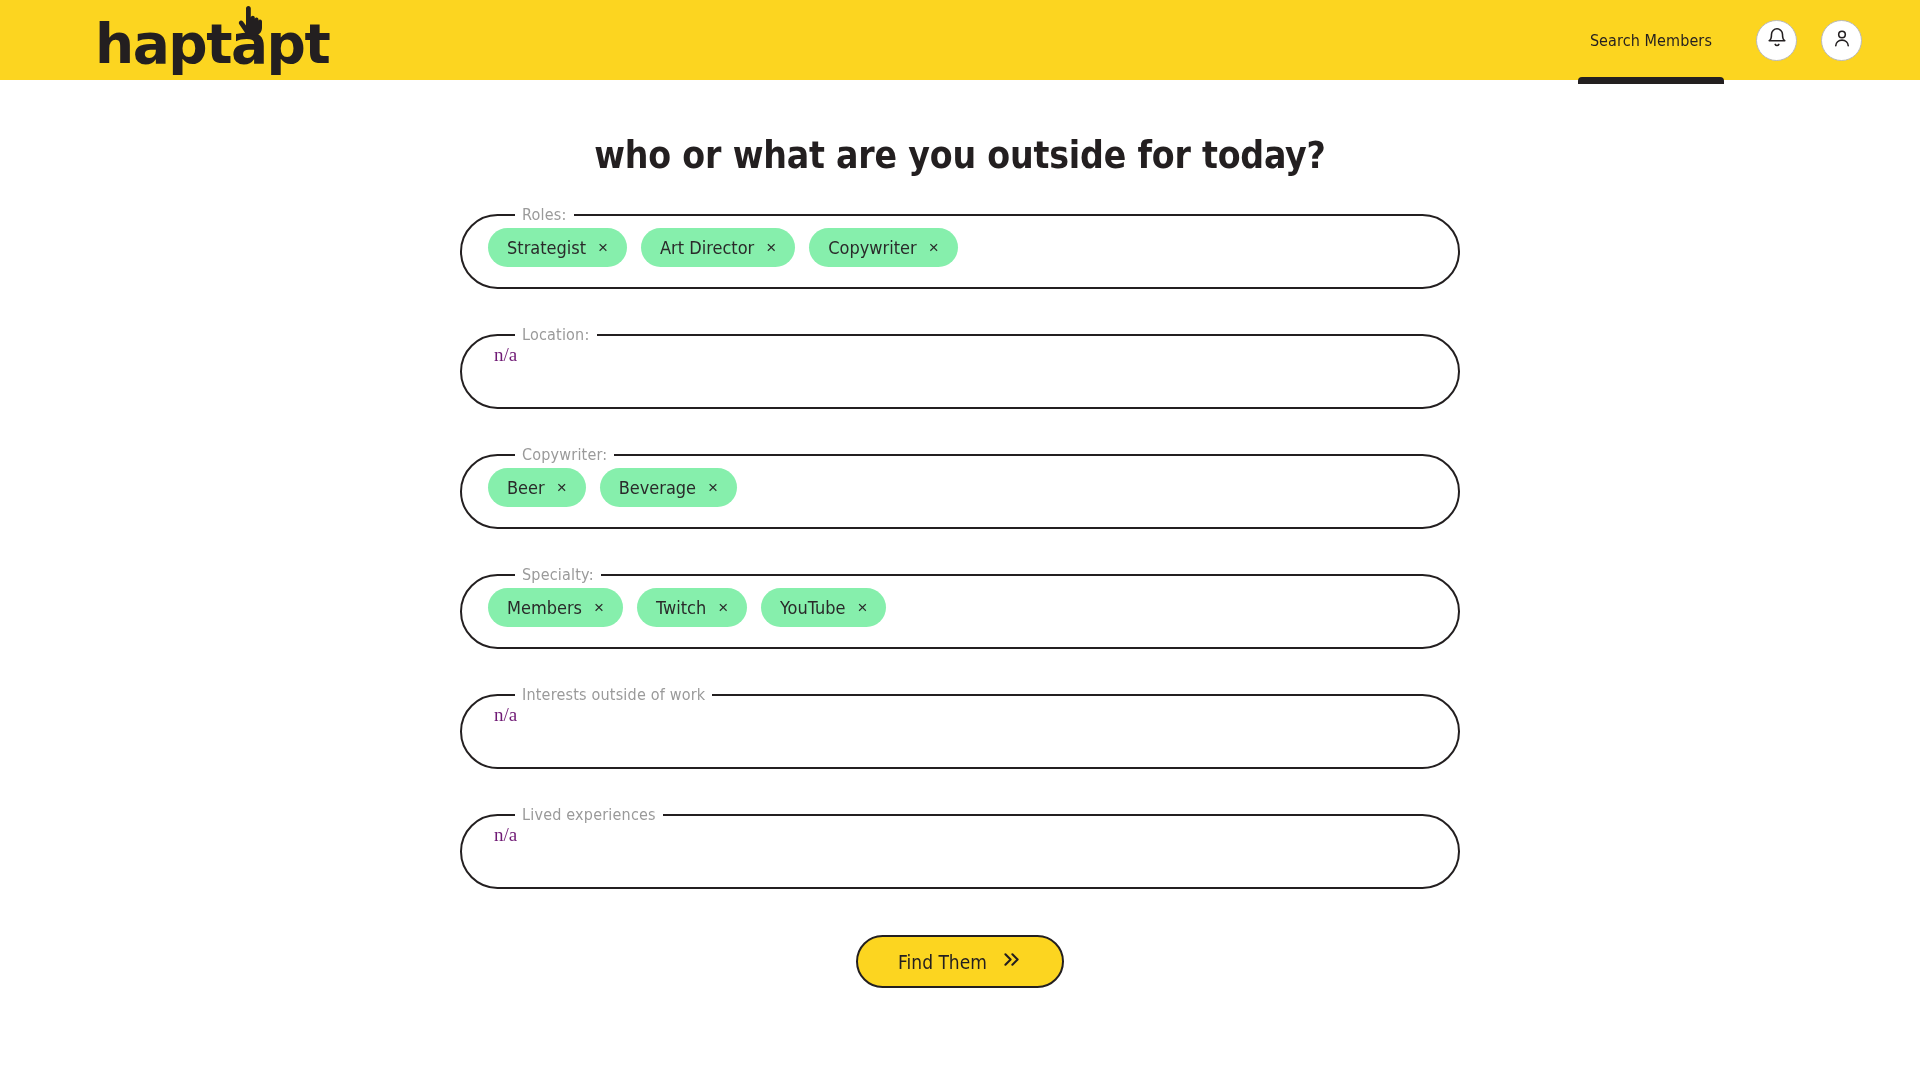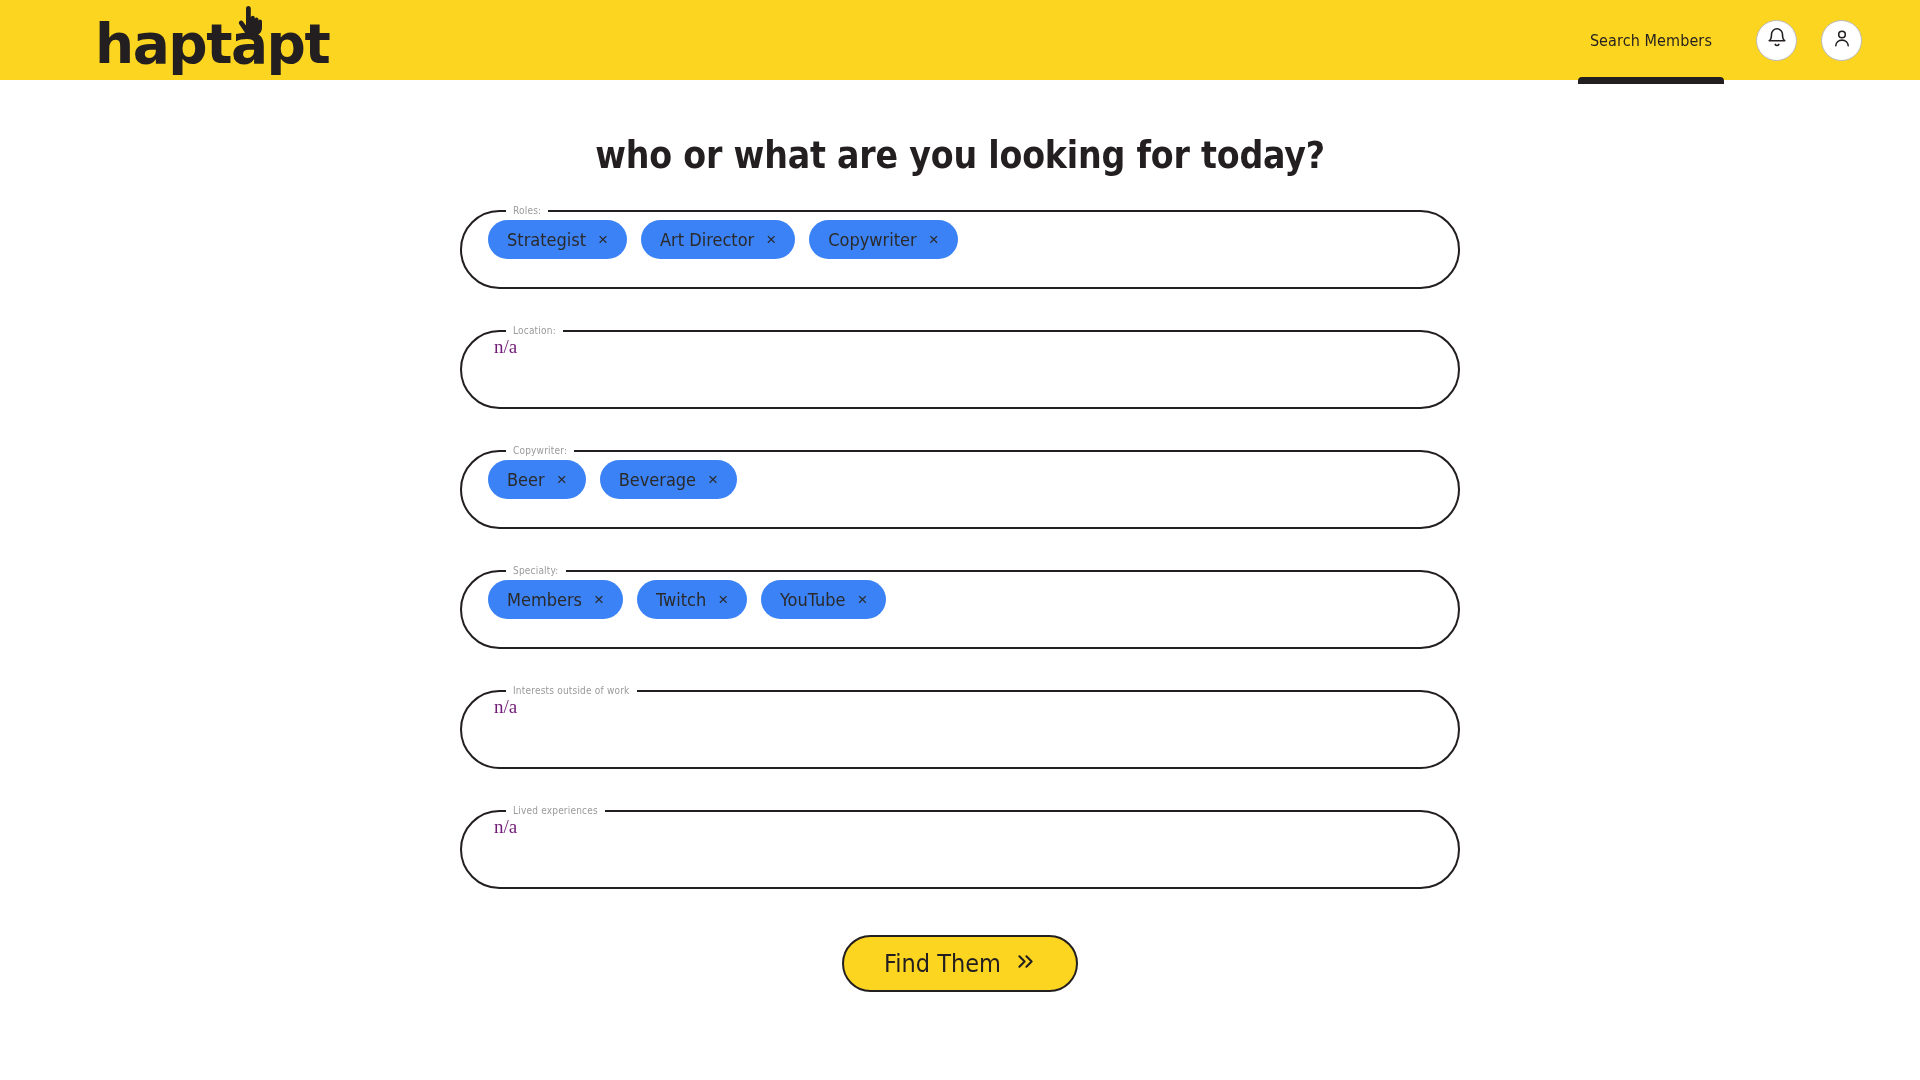--- a/index.html
+++ b/index.html
@@ -132,41 +132,41 @@
     border-radius: 48px;
     min-height: 84px;
     padding: 0 26px;
     display: flex;
     align-items: center;
     margin: 0;
     background: transparent;
   }
 
   .field-legend {
-    font-size: 10px;
+    font-size: 16px;
     color: #9a9a9a;
     padding: 0 7px;
-    margin-left: 18px;
+    margin-left: 27px;
     font-family: "DejaVu Sans Condensed", "Liberation Sans", sans-serif;
     letter-spacing: 0.2px;
   }
 
   .field-chips {
     display: flex;
     align-items: center;
     flex-wrap: wrap;
     gap: 14px;
     padding: 4px 0;
   }
 
   .chip {
     display: inline-flex;
     align-items: center;
     gap: 12px;
-    background: #3b82f6;
+    background: #86efac;
     border-radius: 22px;
     padding: 9px 19px;
     font-size: 18px;
     color: #2a2a2a;
     font-family: "DejaVu Sans Condensed", "Liberation Sans", sans-serif;
     cursor: default;
   }
 
   .chip-remove {
     font-size: 17px;
@@ -192,21 +192,21 @@
   }
 
   .submit-button {
     display: inline-flex;
     align-items: center;
     gap: 14px;
     background: #fcd520;
     border: 2.6px solid #231f20;
     border-radius: 40px;
     padding: 12px 40px;
-    font-size: 25px;
+    font-size: 19px;
     color: #231f20;
     font-family: "DejaVu Sans Condensed", "Liberation Sans", sans-serif;
     cursor: pointer;
   }
 </style>
 </head>
 <body>
 
 <header class="header">
 
@@ -242,21 +242,21 @@
           <path d="M5.2 20.5c0-3.6 3-6.2 6.8-6.2s6.8 2.6 6.8 6.2"></path>
         </svg>
       </span>
     </div>
 
   </div>
 </header>
 
 <main class="main">
 
-  <h1 class="page-title">who or what are you looking for today?</h1>
+  <h1 class="page-title">who or what are you outside for today?</h1>
 
   <form class="form" id="form-root">
 
   <fieldset class="field field-gap-1">
         <legend class="field-legend">Roles:</legend>
         <div class="field-chips">
           <span class="chip">
             <span>Strategist</span>
             <span class="chip-remove">×</span>
           </span>

